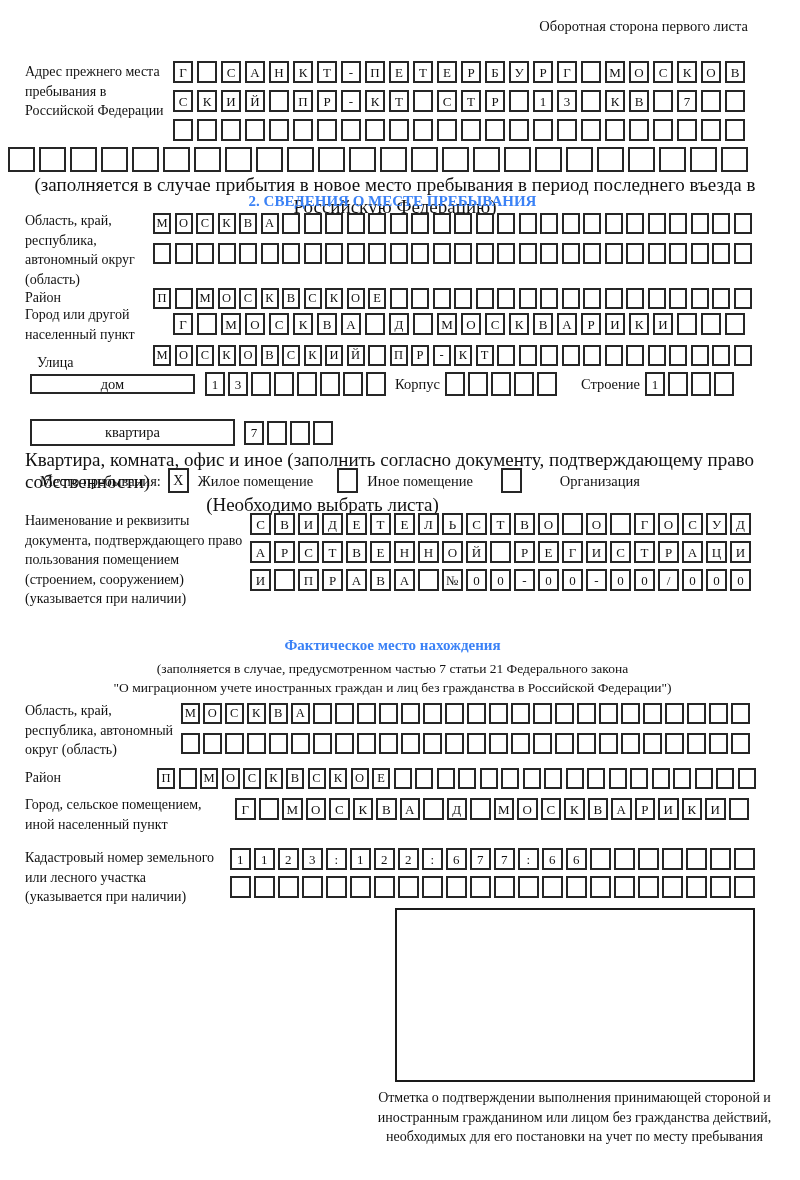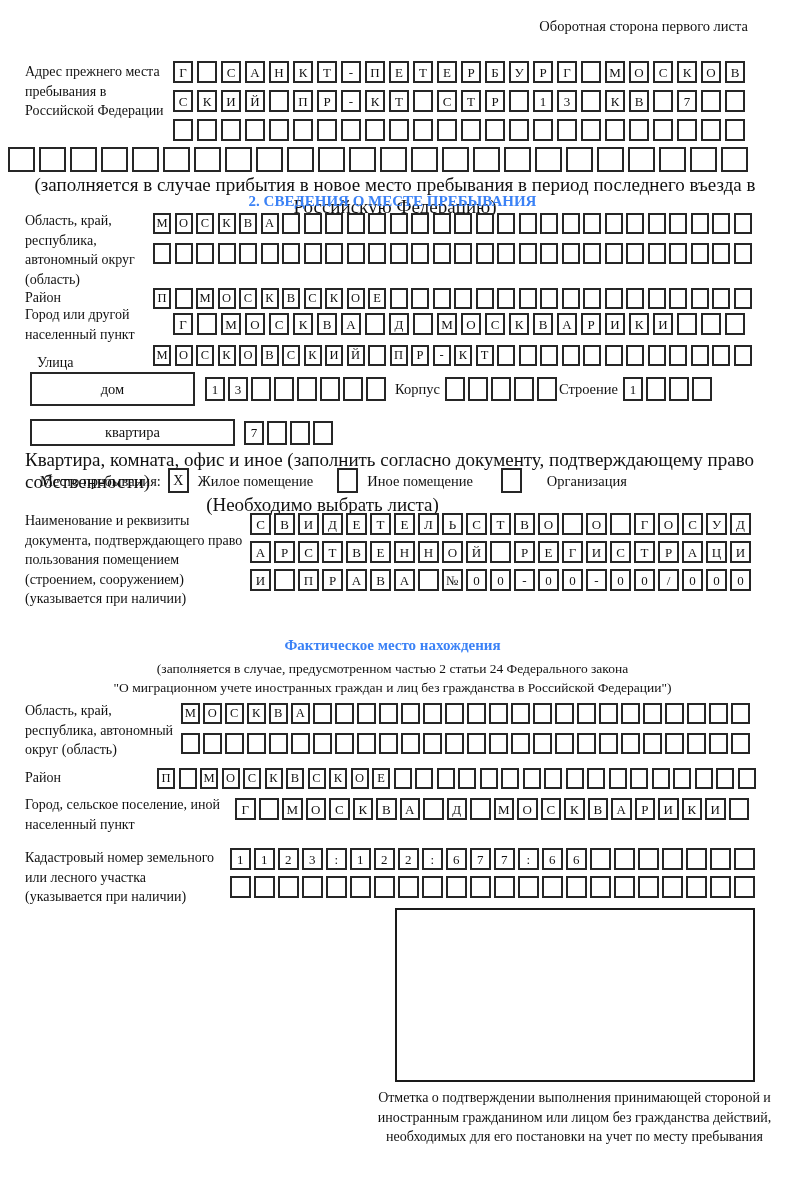--- a/index.html
+++ b/index.html
@@ -306,40 +306,40 @@
       <span class="cell"></span>
       <span class="cell"></span>
       <span class="cell"></span>
       <span class="cell"></span>
       <span class="cell"></span>
       <span class="cell"></span>
       <span class="cell"></span>
     </div>
 
   <div class="abs" style="left:30px;top:372px;display:flex;align-items:center;">
-    <div class="wbox" style="width:165px;height:34px;">дом</div>
+    <div class="wbox" style="width:165px;height:20px;">дом</div>
     <div class="cellrow grid-h" style="margin-left:10px;">
         <span class="cell">1</span>
         <span class="cell">3</span>
         <span class="cell"></span>
         <span class="cell"></span>
         <span class="cell"></span>
         <span class="cell"></span>
         <span class="cell"></span>
         <span class="cell"></span>
       </div>
     <div class="inline-lbl" style="margin-left:9px;">Корпус</div>
     <div class="cellrow grid-h" style="margin-left:5px;">
         <span class="cell"></span>
         <span class="cell"></span>
         <span class="cell"></span>
         <span class="cell"></span>
         <span class="cell"></span>
       </div>
-    <div class="inline-lbl" style="margin-left:2px;">Строение</div>
+    <div class="inline-lbl" style="margin-left:24px;">Строение</div>
     <div class="cellrow grid-h" style="margin-left:5px;">
         <span class="cell">1</span>
         <span class="cell"></span>
         <span class="cell"></span>
         <span class="cell"></span>
       </div>
   </div>
 
   <div class="abs" style="left:30px;top:419px;display:flex;align-items:center;">
     <div class="wbox" style="width:205px;height:27px;">квартира</div>
@@ -352,21 +352,21 @@
   </div>
   <div class="abs note" style="left:25px;top:449px;">Квартира, комната, офис и иное (заполнить согласно документу, подтверждающему право собственности)</div>
 
   <div class="abs" style="left:40px;top:468px;display:flex;align-items:center;">
     <div class="inline-lbl">Место пребывания:</div>
     <div class="chk" style="margin-left:7px;">X</div>
     <div class="inline-lbl" style="margin-left:9px;">Жилое помещение</div>
     <div class="chk" style="margin-left:24px;"></div>
     <div class="inline-lbl" style="margin-left:9px;text-align:right;">Иное помещение</div>
     <div class="chk" style="margin-left:28px;"></div>
-    <div class="inline-lbl" style="margin-left:25px;">Организация</div>
+    <div class="inline-lbl" style="margin-left:38px;">Организация</div>
   </div>
   <div class="abs note center" style="left:0;top:494px;width:645px;">(Необходимо выбрать листа)</div>
 
   <div class="abs label" style="left:25px;top:511px;width:228px;">Наименование и реквизиты документа, подтверждающего право пользования помещением (строением, сооружением) (указывается при наличии)</div>
   <div class="abs col" style="left:250px;top:513px;row-gap:6px;">
     <div class="cellrow grid-e">
         <span class="cell">С</span>
         <span class="cell">В</span>
         <span class="cell">И</span>
         <span class="cell">Д</span>
@@ -430,21 +430,21 @@
         <span class="cell">0</span>
         <span class="cell">0</span>
         <span class="cell">/</span>
         <span class="cell">0</span>
         <span class="cell">0</span>
         <span class="cell">0</span>
       </div>
   </div>
 
   <div class="abs title center" style="left:0;top:637px;width:785px;">Фактическое место нахождения</div>
-  <div class="abs note center" style="left:0;top:661px;width:785px;font-size:13.5px;">(заполняется в случае, предусмотренном частью 2 статьи 24 Федерального закона</div>
+  <div class="abs note center" style="left:0;top:661px;width:785px;font-size:13.5px;">(заполняется в случае, предусмотренном частью 7 статьи 21 Федерального закона</div>
   <div class="abs note center" style="left:0;top:680px;width:785px;font-size:13.5px;">"О миграционном учете иностранных граждан и лиц без гражданства в Российской Федерации")</div>
 
   <div class="abs label" style="left:25px;top:701px;width:158px;">Область, край, республика, автономный округ (область)</div>
   <div class="abs col" style="left:181px;top:703px;row-gap:9px;">
     <div class="cellrow grid-f">
         <span class="cell">М</span>
         <span class="cell">О</span>
         <span class="cell">С</span>
         <span class="cell">К</span>
         <span class="cell">В</span>
@@ -525,21 +525,21 @@
       <span class="cell"></span>
       <span class="cell"></span>
       <span class="cell"></span>
       <span class="cell"></span>
       <span class="cell"></span>
       <span class="cell"></span>
       <span class="cell"></span>
       <span class="cell"></span>
     </div>
 
-  <div class="abs label" style="left:25px;top:795px;width:208px;">Город, сельское поселение, иной населенный пункт</div>
+  <div class="abs label" style="left:25px;top:795px;width:208px;">Город, сельское помещением, иной населенный пункт</div>
   <div class="abs cellrow grid-g" style="left:235px;top:798px;">
       <span class="cell">Г</span>
       <span class="cell"></span>
       <span class="cell">М</span>
       <span class="cell">О</span>
       <span class="cell">С</span>
       <span class="cell">К</span>
       <span class="cell">В</span>
       <span class="cell">А</span>
       <span class="cell"></span>

